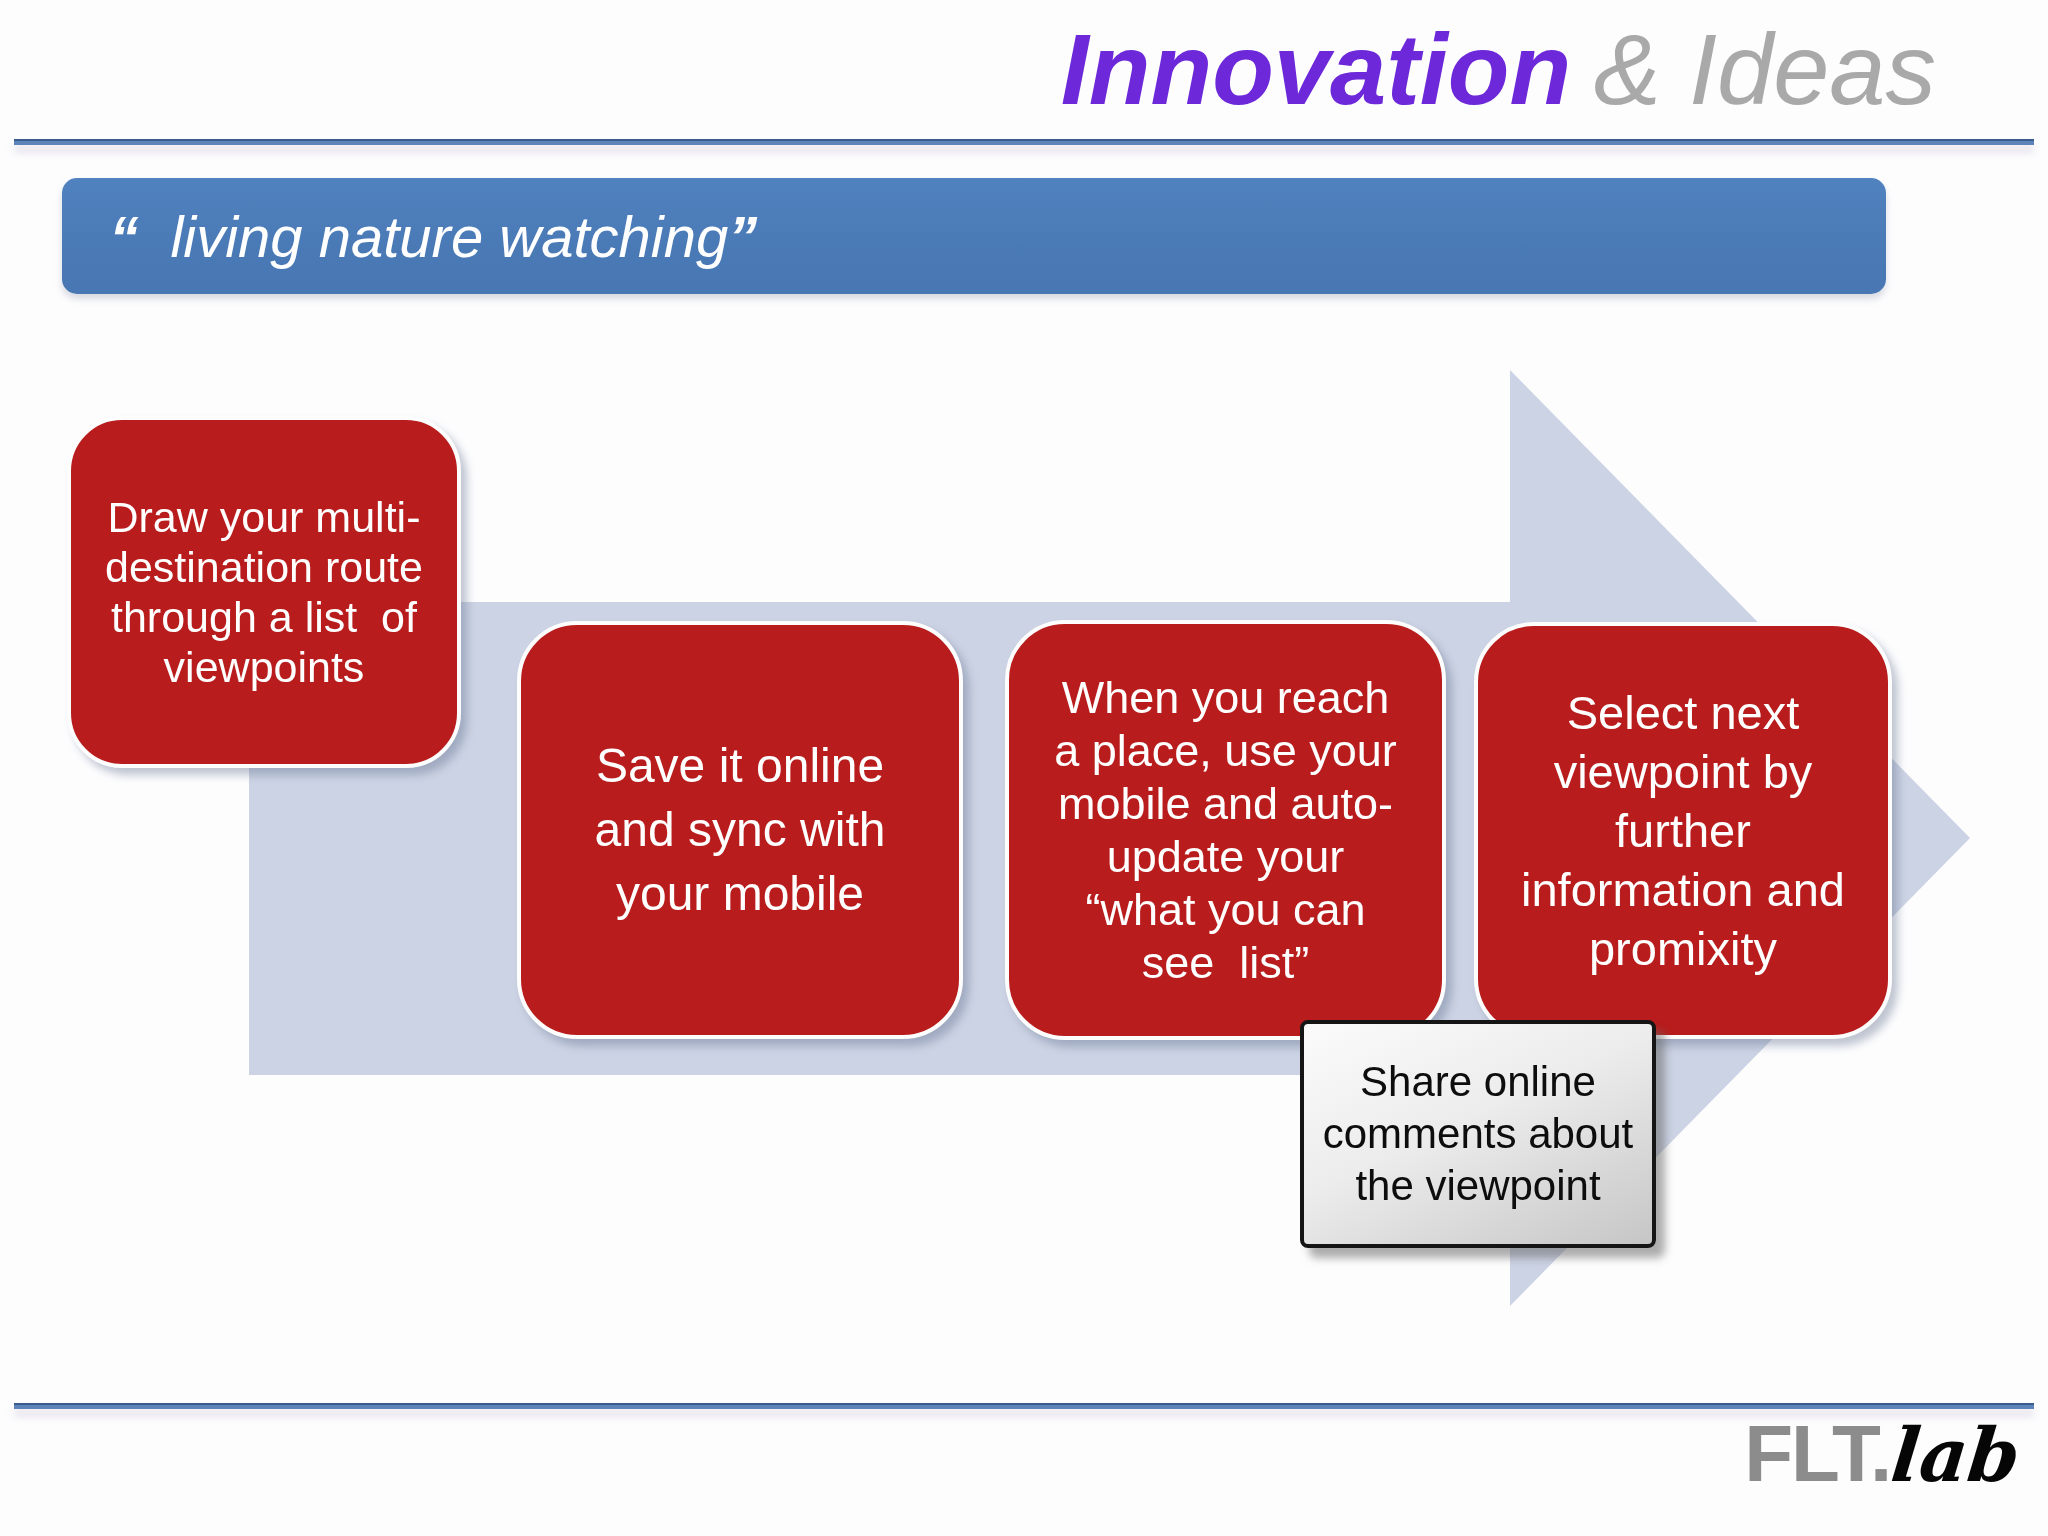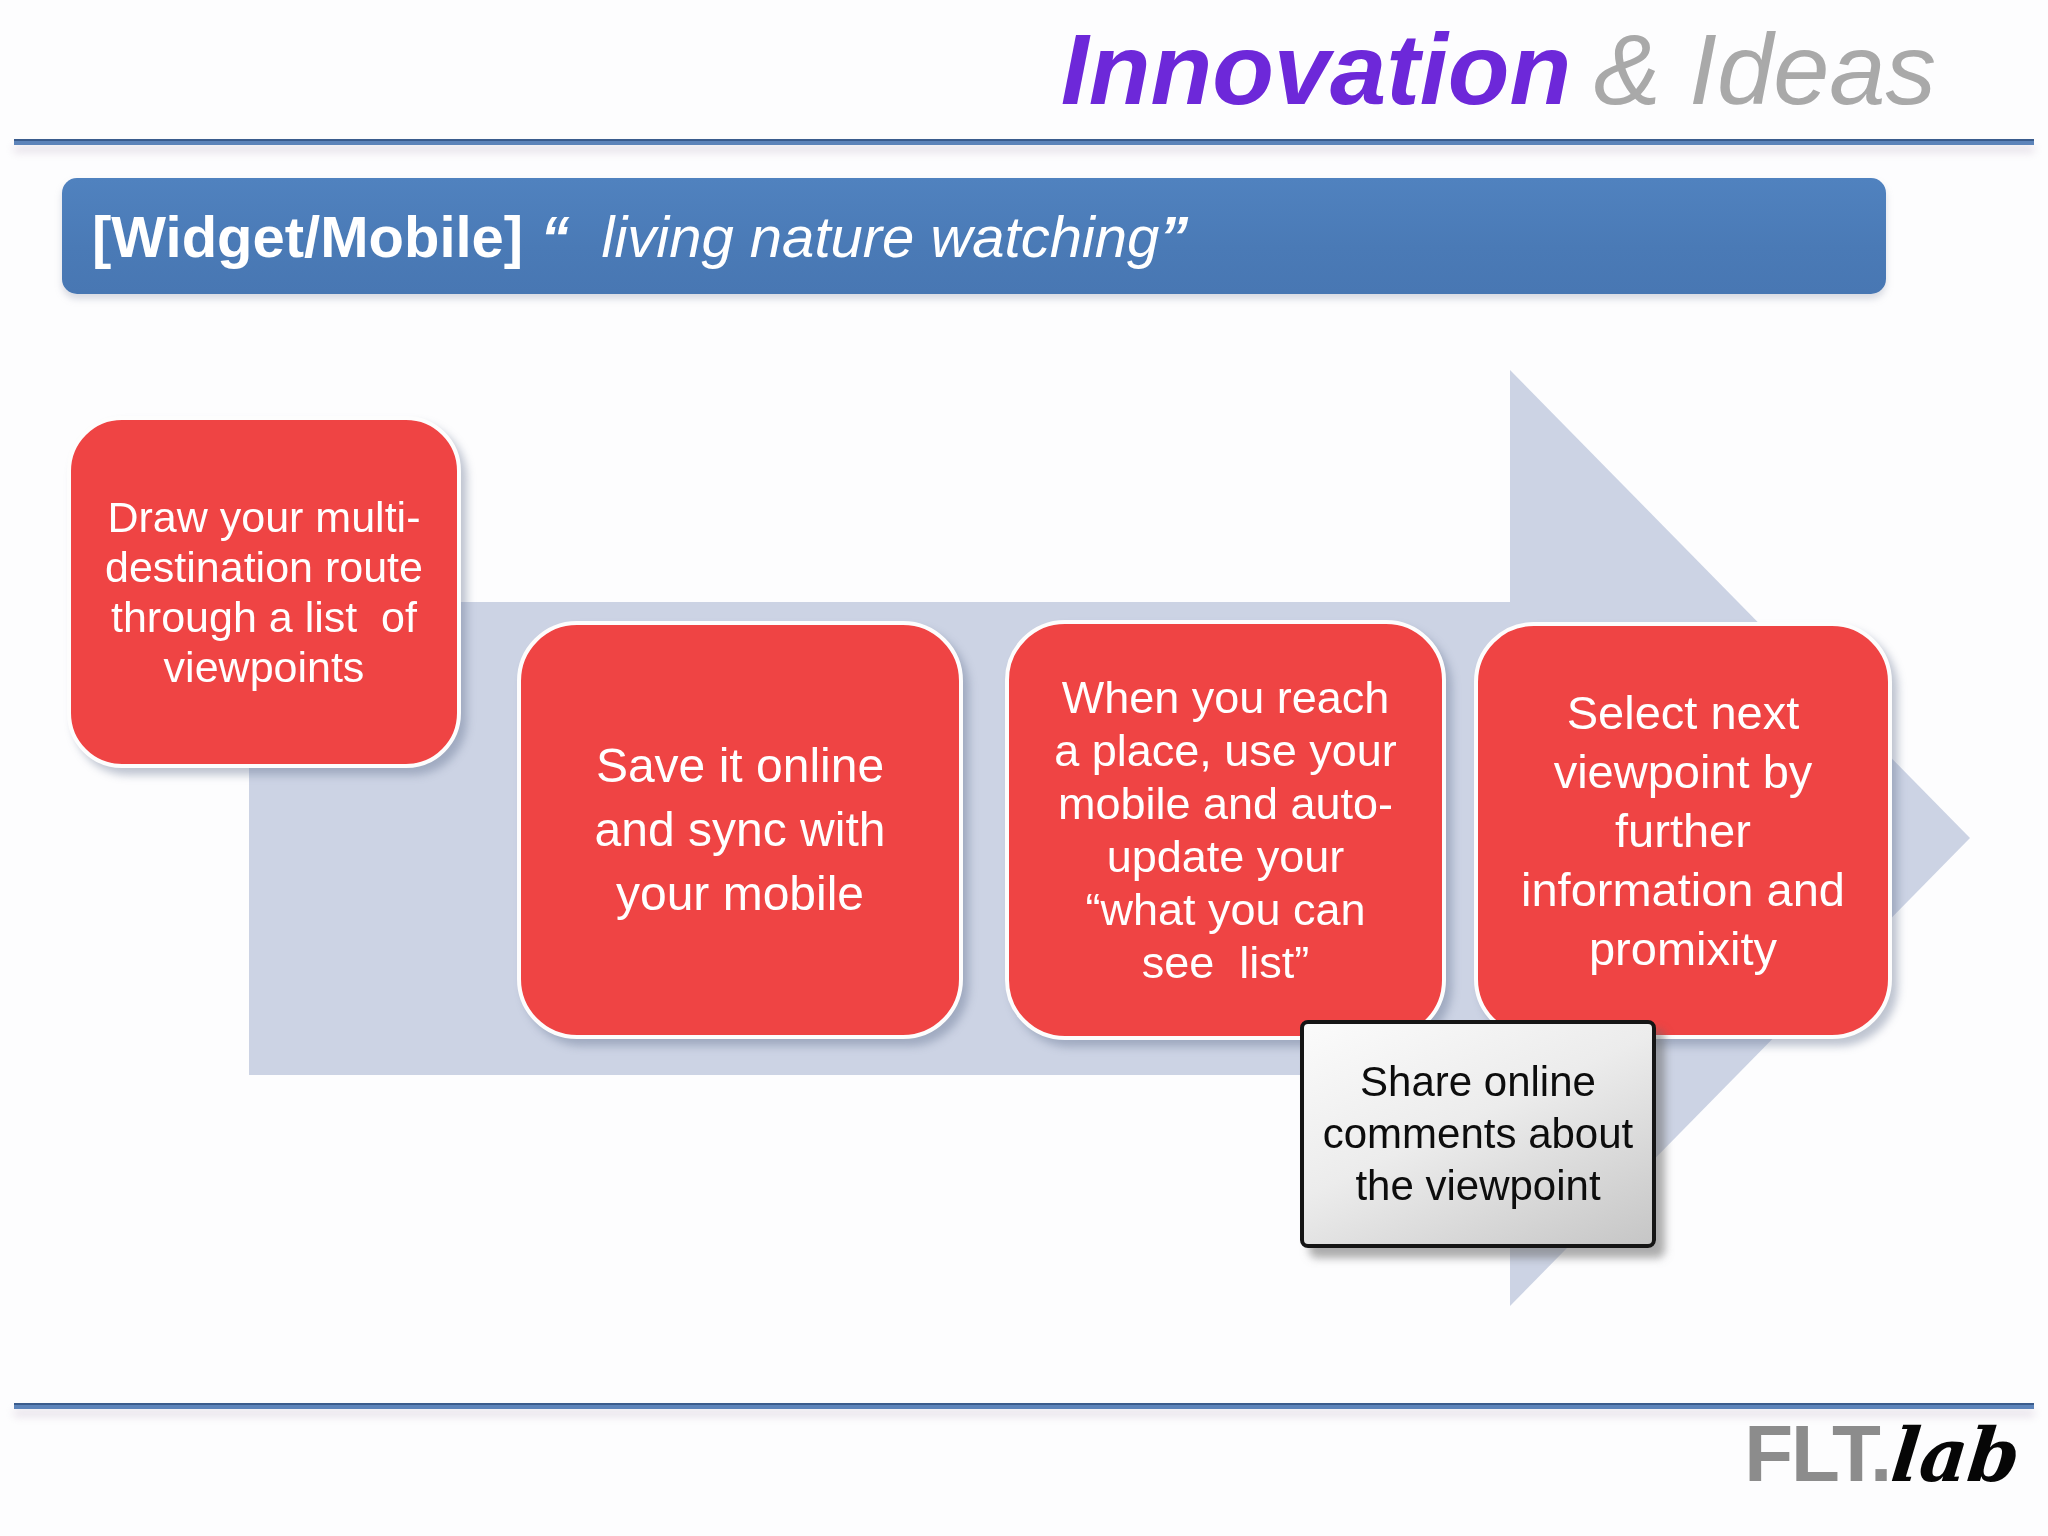--- a/index.html
+++ b/index.html
@@ -63,21 +63,21 @@
     position:absolute;
     left:1510px;top:370px;
     width:460px;height:936px;
     background:#ccd3e4;
     clip-path:polygon(0 0,100% 50%,0 100%);
   }
 
   
   .step{
     position:absolute;
-    background:#ef4444;
+    background:#b91c1c;
     border:4px solid #fdfdfd;
     border-radius:60px;
     box-sizing:border-box;
     box-shadow:6px 7px 9px rgba(96,110,140,0.40);
     display:flex;align-items:center;justify-content:center;
     color:#ffffff;text-align:center;
   }
   .step-text{white-space:pre-wrap;}
   .step-1{left:67px; top:416px;width:394px;height:352px;border-radius:55px;}
   .step-1 .step-text{font-size:43px;line-height:50px;}
@@ -125,21 +125,20 @@
 </head>
 <body>
 
 <div class="slide">
 
   <h1 class="title"><span class="title-primary">Innovation</span><span class="title-secondary">&amp; Ideas</span></h1>
 
   <div class="rule rule-top"></div>
 
   <div class="banner">
-      <span class="banner-label">[Widget/Mobile]</span>
       <span class="banner-quote-mark banner-quote-open">“</span>
       <span class="banner-quote-text">living nature watching</span>
       <span class="banner-quote-mark">”</span>
     </div>
 
   <div class="arrow-body"></div>
   <div class="arrow-head"></div>
 
   <div class="step step-1">
     <div class="step-text">Draw your multi-

